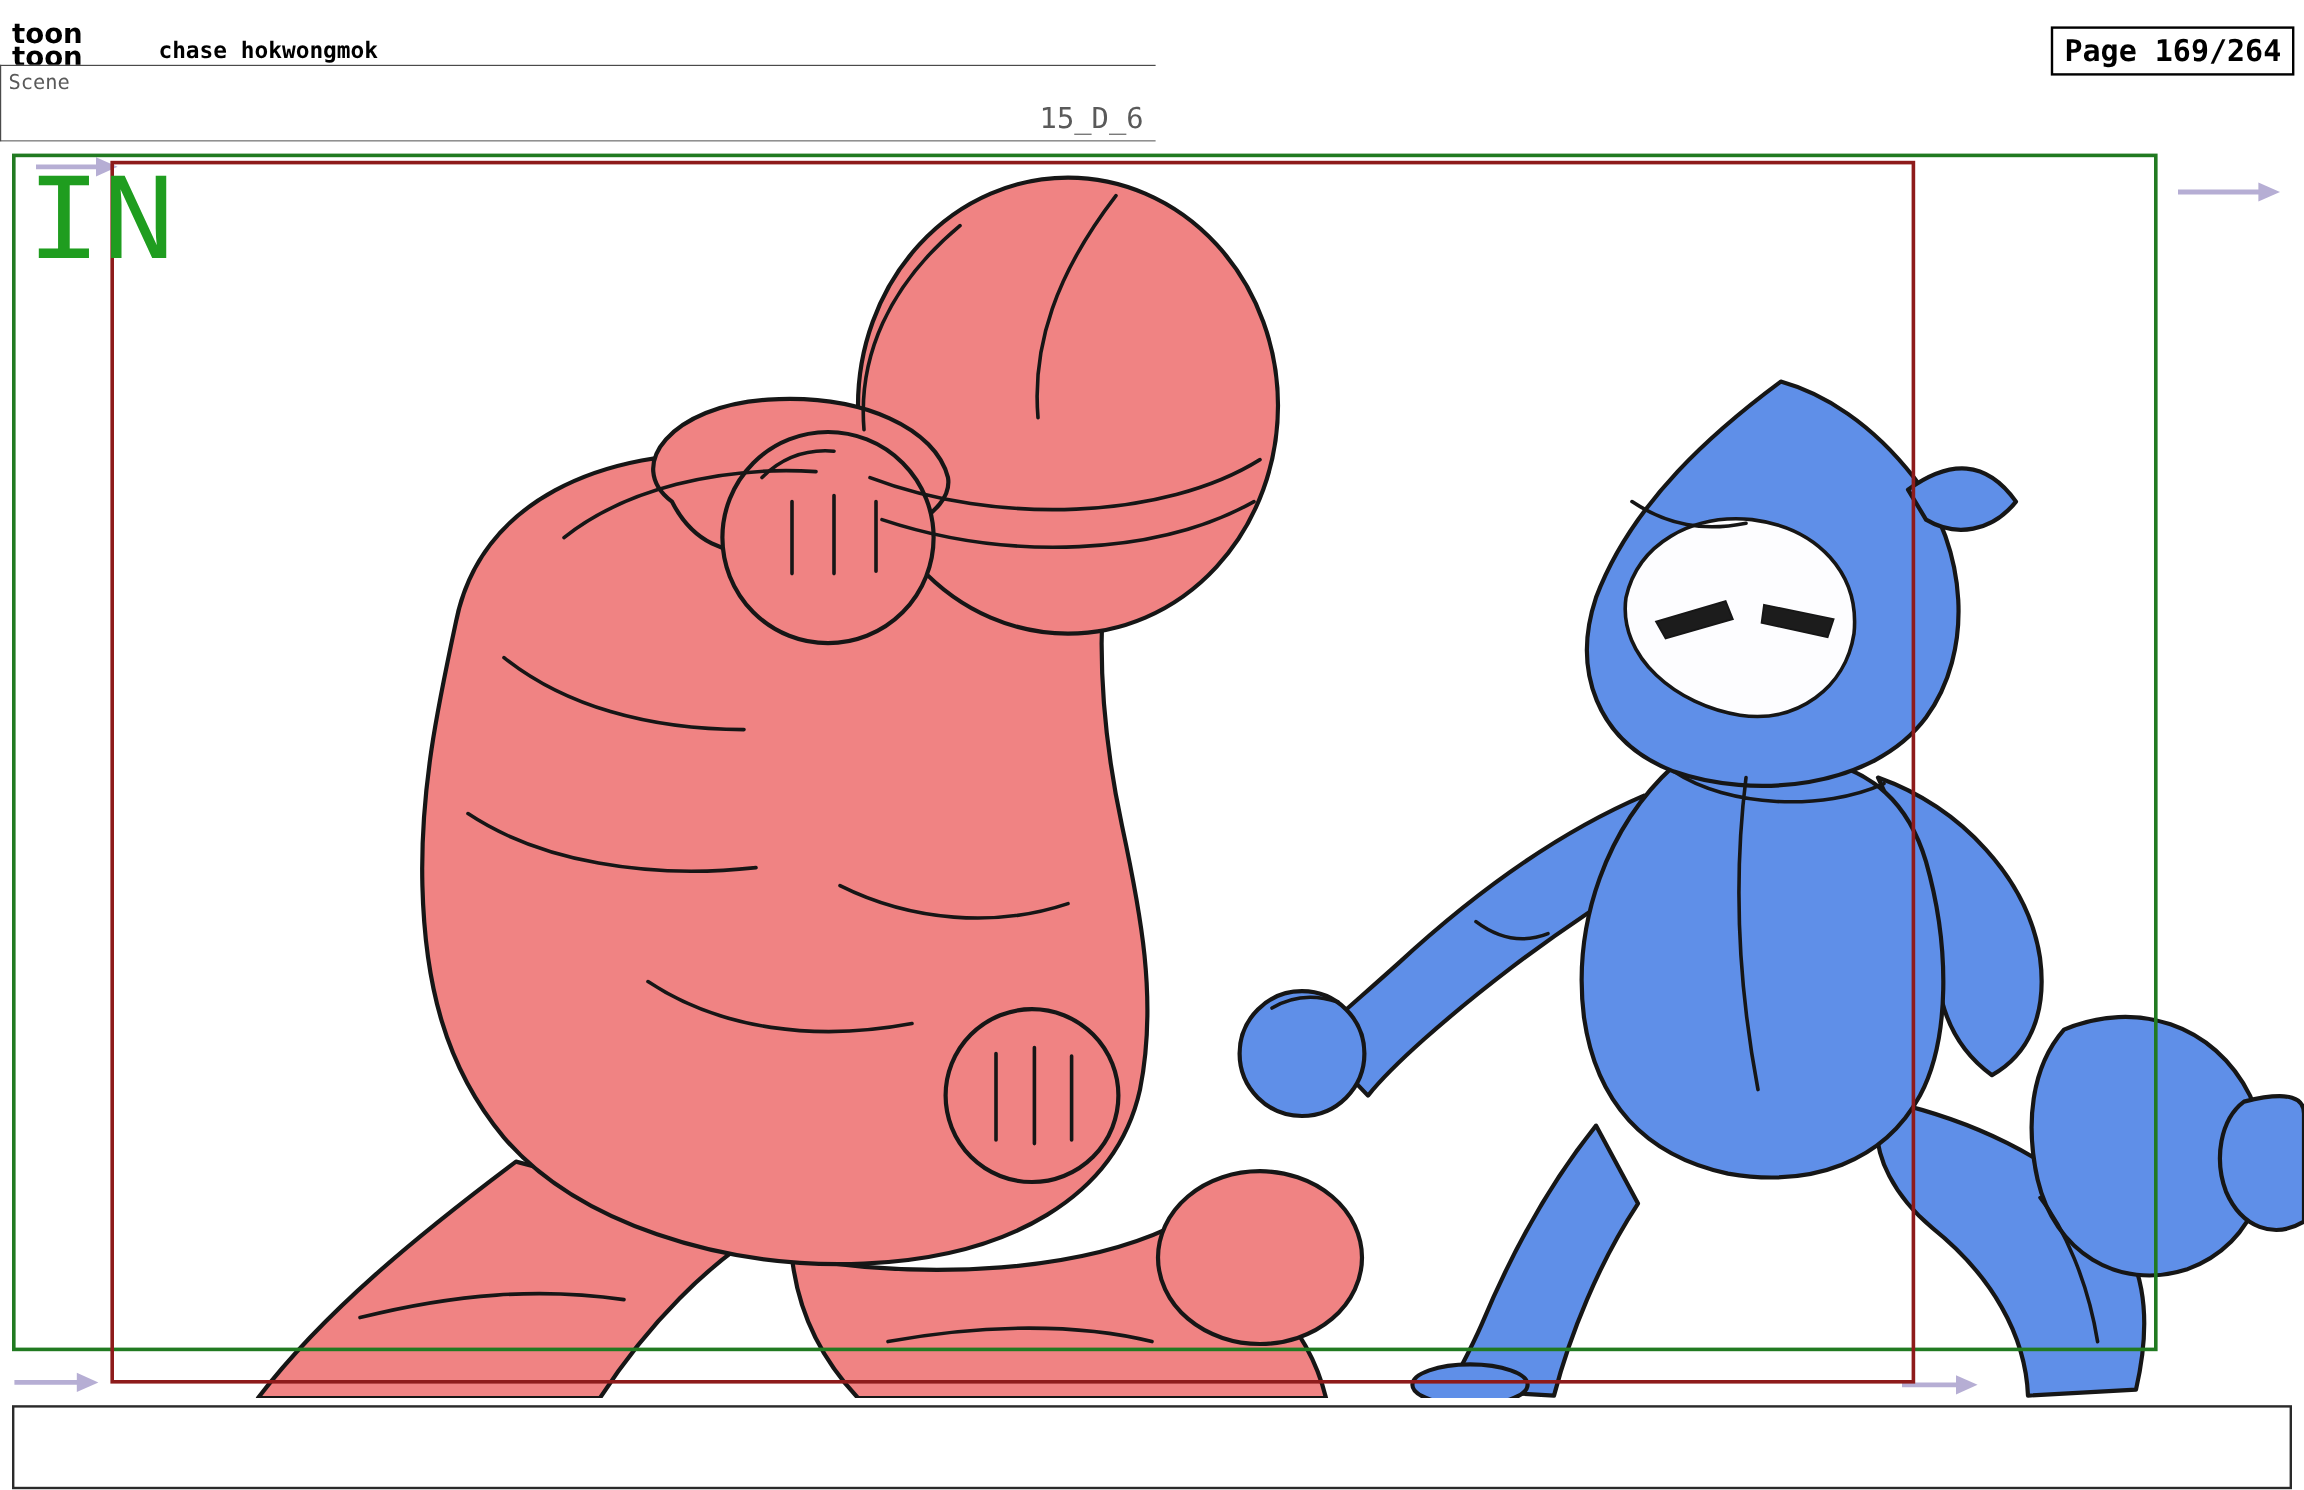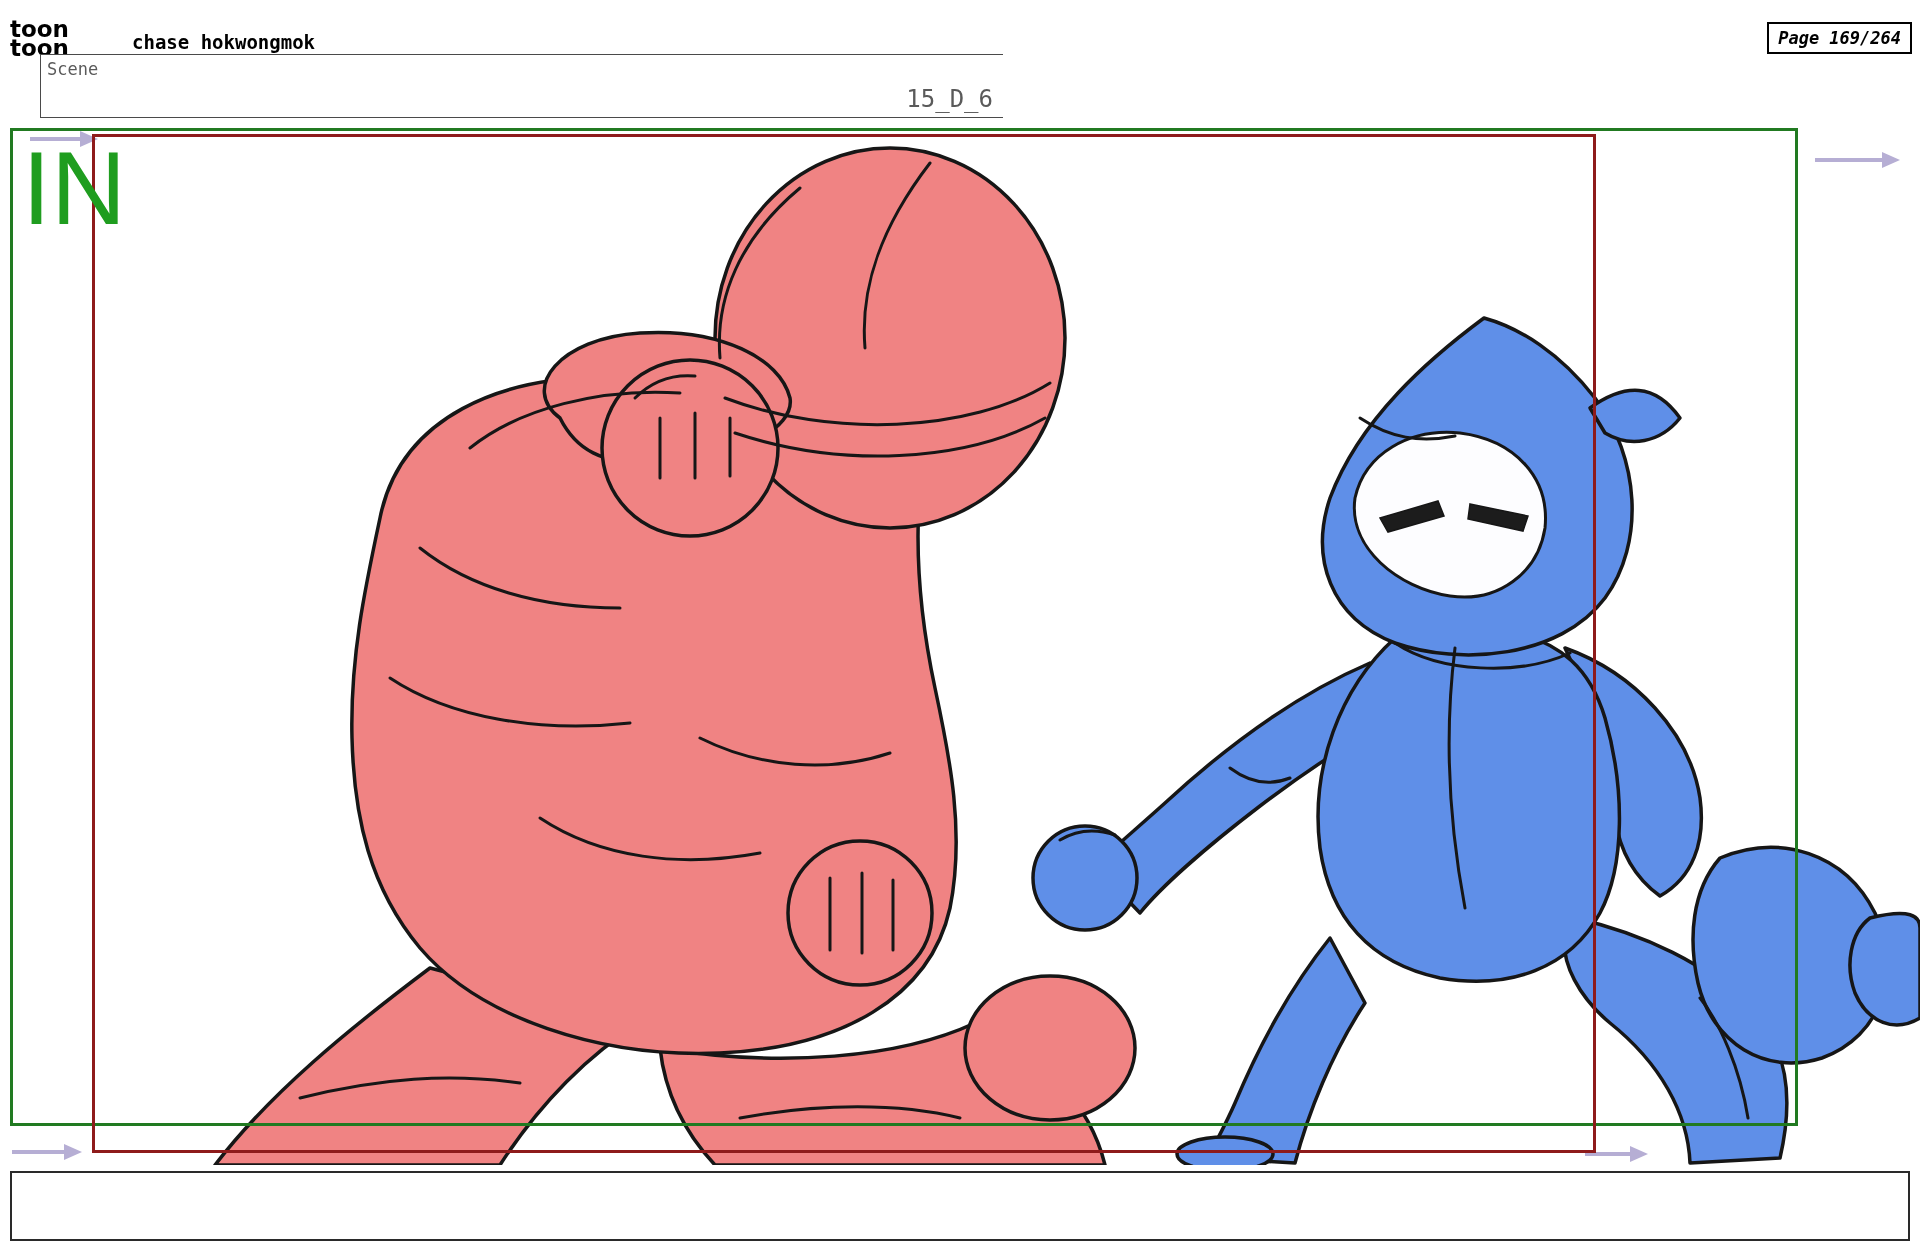--- a/index.html
+++ b/index.html
@@ -13,38 +13,38 @@
   .page{ position:relative; width:1920px; height:1242px;
          font-family:"DejaVu Sans Mono","Liberation Mono",monospace; color:#000; }
 
   
   .header{ position:absolute; left:0; top:16px; width:100%; height:54px; }
   .logo{ position:absolute; left:10px; top:4px; font-family:"DejaVu Sans","Liberation Sans",sans-serif;
          font-weight:bold; font-size:23px; line-height:0.84; letter-spacing:0px; }
   .logo span{ display:block; }
   .title{ position:absolute; left:114px; top:15px; font-weight:bold; font-size:19px;margin-left:18px; }
   .page-box{ position:absolute; right:8px; top:6px; border:2px solid #000;
-             padding:4px 9px; font-weight:bold; font-size:17px; background:#fff;font-style:italic; }
+             padding:4px 9px; font-weight:bold; font-size:25px; background:#fff; }
 
   
-  .meta-row{ position:absolute; left:0; top:54px; width:100%; height:64px; display:flex;padding-left:40px; }
+  .meta-row{ position:absolute; left:0; top:54px; width:100%; height:64px; display:flex; }
   .meta-cell{ position:relative; border:1px solid #4a4a4a; background:#fff; }
   .meta-cell.scene-cell{ width:963px; border-right:none; }
   .meta-cell.panel-cell{ flex:1; }
   .meta-label{ position:absolute; left:6px; top:4px; font-size:17px; color:var(--meta_text); }
   .meta-value{ position:absolute; right:10px; bottom:4px; font-size:24px; color:var(--meta_text); }
 
   
   .board{ position:absolute; left:0; top:118px; width:1920px; height:1047px; background:#fff; }
   .board svg{ position:absolute; left:0; top:0; }
   .frame{ position:absolute; pointer-events:none; z-index:3; }
   .frame-in{ left:10px; top:10px; width:1788px; height:998px; border:3px solid var(--frame_green); }
   .frame-out{ left:92px; top:16px; width:1504px; height:1019px; border:3px solid var(--frame_red); }
   .label-in{ position:absolute; z-index:4; left:22px; top:18px; line-height:1;
-             font-family:Liberation Sans, sans-serif; font-size:104px; color:var(--in_green);text-align:center; }
+             font-family:Liberation Mono, monospace; font-size:104px; color:var(--in_green);text-align:center; }
   .label-out{ position:absolute; z-index:4; left:116px; top:48px; line-height:1; letter-spacing:-2px;
               font-family:"Liberation Sans","DejaVu Sans",sans-serif; font-size:96px; color:var(--out_red); }
 
   
   .caption{ position:absolute; left:10px; top:1171px; width:1900px; height:70px;
             border:2px solid #2a2a2a; font-size:18px; padding:6px 10px; background:#fff; }
 
   
   .ink{ fill:none; stroke:#161616; stroke-width:3; stroke-linecap:round; stroke-linejoin:round; }
   .fill-red{ fill:var(--figure_red); stroke:#161616; stroke-width:3.5; stroke-linejoin:round; }

